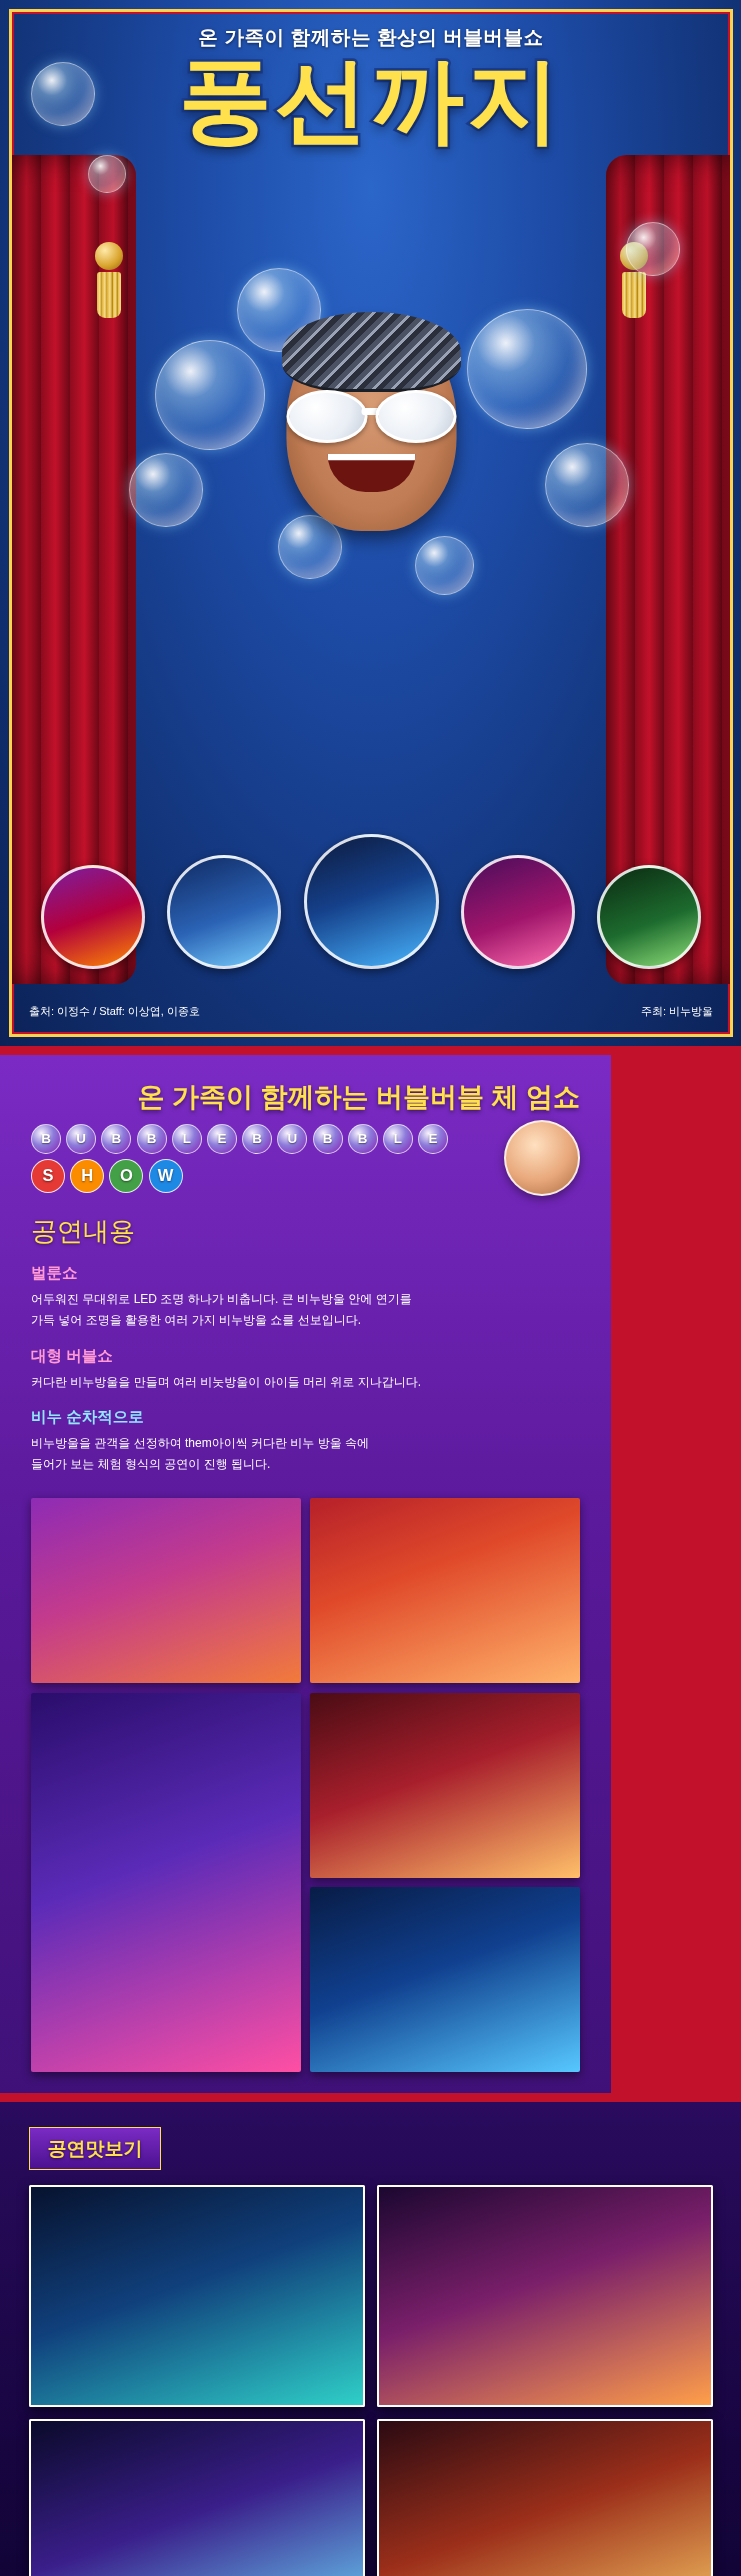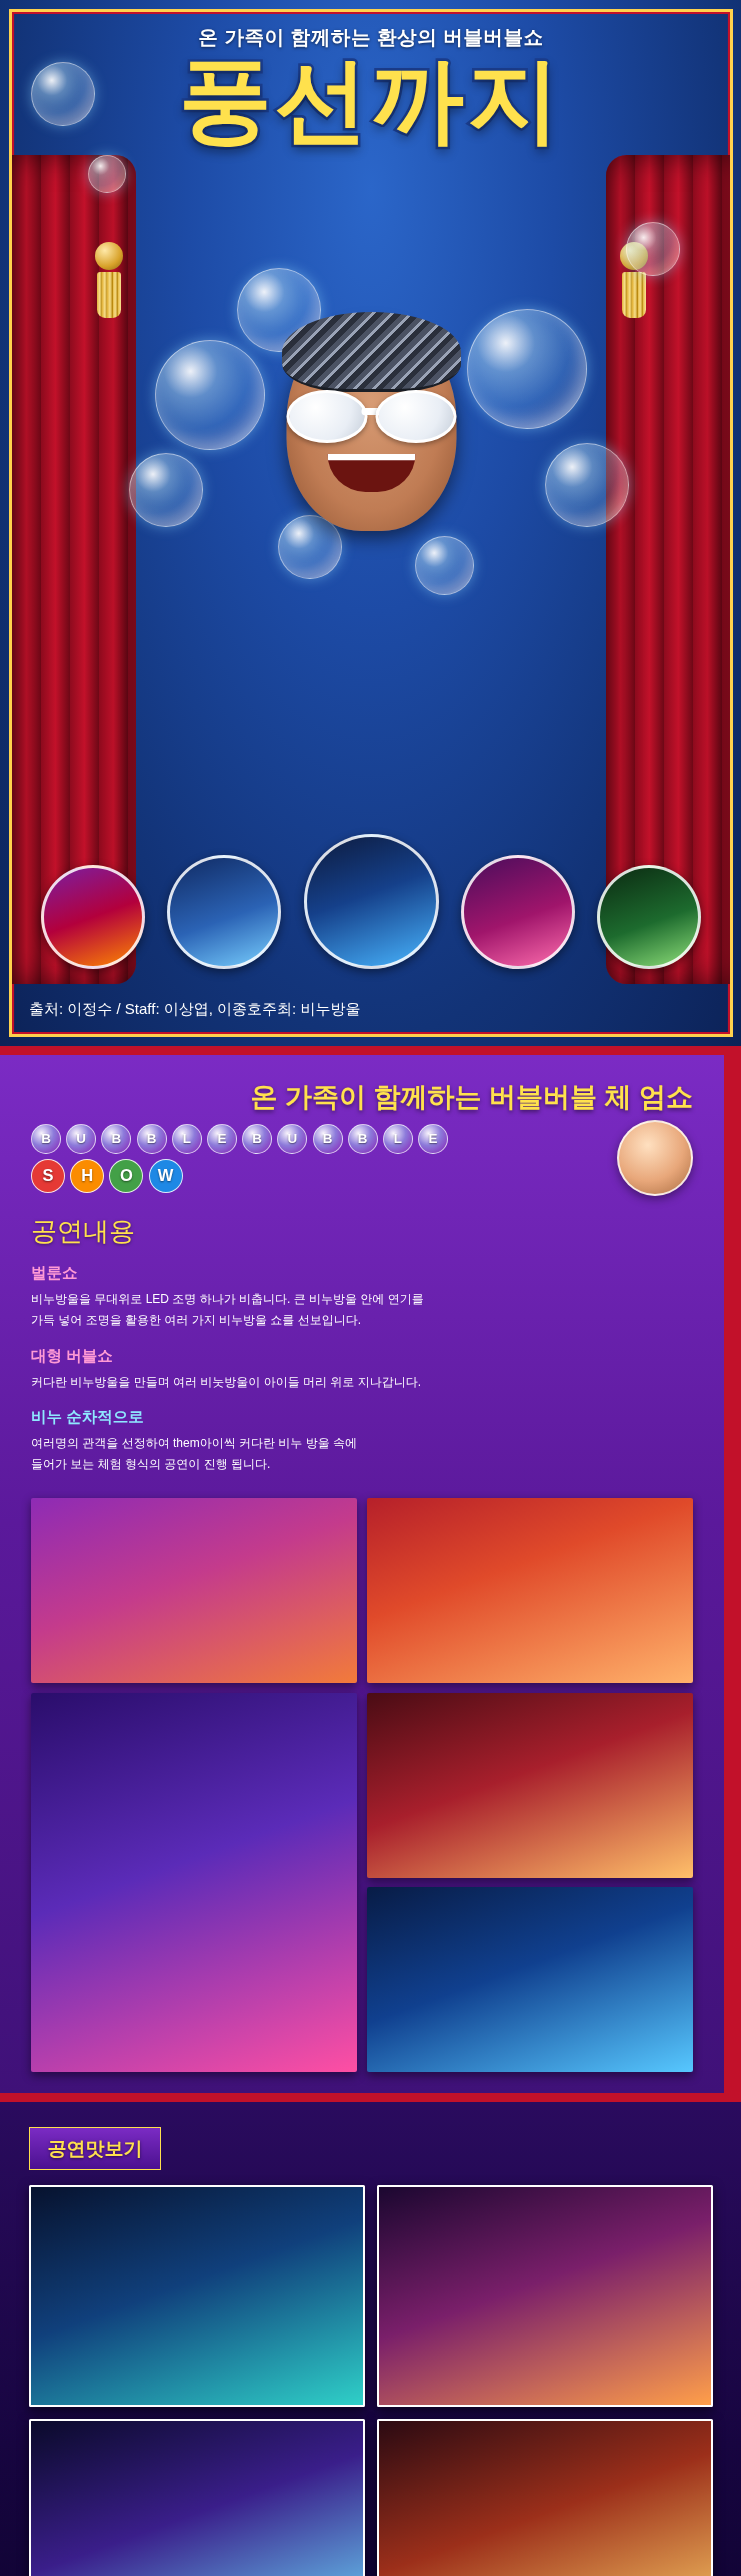--- a/index.html
+++ b/index.html
@@ -133,28 +133,28 @@
     overflow:hidden;
   }
   .pp.a{width:98px;height:98px;background:linear-gradient(160deg,#7b1fa2,#b3003c 50%,#ff8a00);}
   .pp.b{width:108px;height:108px;background:linear-gradient(160deg,#102a63,#2b63b5 55%,#79d0ff);}
   .pp.c{width:129px;height:129px;background:linear-gradient(160deg,#0d1b3e,#15408a 45%,#49b6ff);}
   .pp.d{width:108px;height:108px;background:linear-gradient(160deg,#4a0d5c,#a0156b 55%,#ff6fae);}
   .pp.e{width:98px;height:98px;background:linear-gradient(160deg,#0b2a12,#1d6b2e 55%,#8fe07a);}
 
   .poster-credits{
     position:absolute;left:29px;right:29px;bottom:27px;
-    display:flex;justify-content:flex-start;
-    color:#ffffff;font-size:15px;
+    display:flex;justify-content:space-between;
+    color:#ffffff;font-size:11px;
   }
 
   
   .content{
     position:relative;
-    width:724px;
+    width:611px;
     background:#6a1fb0;
     background:linear-gradient(180deg,#7b2bc4 0%,#5b199b 45%,#3f1178 100%);
     padding:0 0 20.6px;
     border-bottom:9.3px solid #c2112a;
   }
   .content-inner{padding:24px 31px 0;}
   .content-head{
     text-align:right;
     color:#ffe14d;
     font-size:27px;
@@ -334,30 +334,30 @@
         </div>
         <div class="clown-face"></div>
       </div>
 
       <div class="sec-title">공연내용</div>
 
       <div>
         <div class="sub-title">벌룬쇼</div>
       </div>
       <div>
-        <div class="body-text">비누방울을 무대위로 LED 조명 하나가 비춥니다. 큰 비누방울 안에 연기를
+        <div class="body-text">어두워진 무대위로 LED 조명 하나가 비춥니다. 큰 비누방울 안에 연기를
 가득 넣어 조명을 활용한 여러 가지 비누방울 쇼를 선보입니다.</div>
       </div>
       <div>
         <div class="sub-title">대형 버블쇼</div>
         <div class="body-text">커다란 비누방울을 만들며 여러 비눗방울이 아이들 머리 위로 지나갑니다.</div>
       </div>
       <div>
         <div class="sub-title c">비누 순차적으로</div>
-        <div class="body-text">여러명의 관객을 선정하여 them아이씩 커다란 비누 방울 속에
+        <div class="body-text">비누방울을 관객을 선정하여 them아이씩 커다란 비누 방울 속에
 들어가 보는 체험 형식의 공연이 진행 됩니다.</div>
       </div>
     </div>
 
     <div class="photo-grid">
       <div class="ph p1"></div>
       <div class="ph p2"></div>
       <div class="ph p3" style="grid-row:span 2"></div>
       <div class="ph p4"></div>
       <div class="ph p5"></div>

